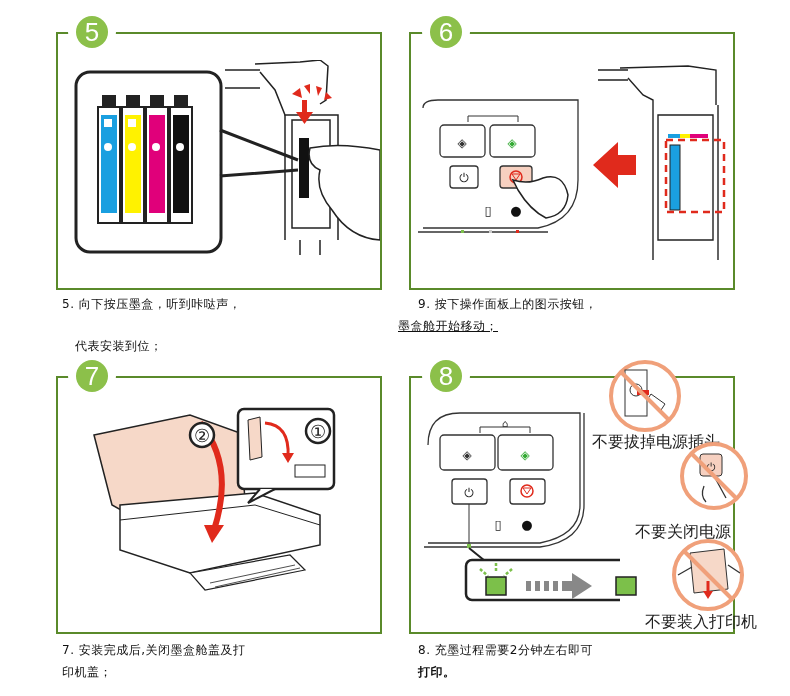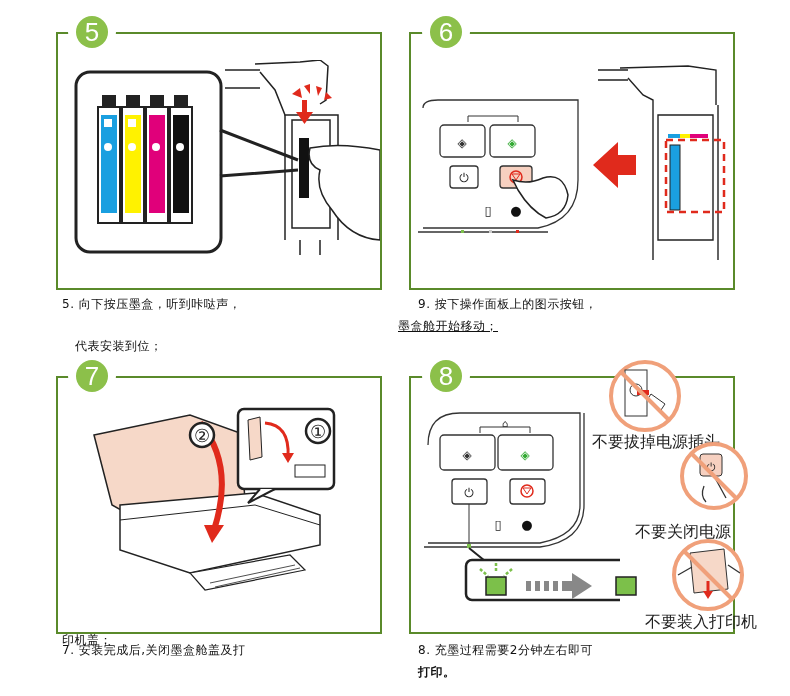--- a/index.html
+++ b/index.html
@@ -152,21 +152,21 @@
     <path d="M170 84 L158 98 L185 84" fill="#fff" stroke="#222" stroke-width="2"></path>
     <path d="M158 15 L170 12 L172 52 L160 55 Z" fill="#f6d8c8" stroke="#222"></path>
     <path d="M175 18 Q200 20 198 52" fill="none" stroke="#e02a1c" stroke-width="3"></path>
     <polygon points="192,48 204,48 198,58" fill="#e02a1c"></polygon>
     <rect x="205" y="60" width="30" height="12" fill="#fff" stroke="#222"></rect>
     <circle cx="228" cy="26" r="12" fill="#fff" stroke="#222" stroke-width="2.5"></circle>
     <text x="228" y="33" font-size="18" text-anchor="middle" font-family="Liberation Sans, sans-serif" fill="#222">①</text>
   </svg>
 </div>
 <div class="caption" style="left:62px;top:640px;text-align:center;">7. 安装完成后,关闭墨盒舱盖及打</div>
-<div class="caption" style="left:62px;top:630px;">印机盖；</div>
+<div class="caption" style="left:62px;top:662px;">印机盖；</div>
 
 <div class="panel" style="left:409px;top:376px;width:326px;height:258px;"></div>
 <div class="badge" style="left:430px;top:360px;">8</div>
 <div class="art" style="left:420px;top:405px;">
   <svg width="200" height="200" viewBox="0 0 200 200">
     <g fill="none" stroke="#333" stroke-width="1.3">
       <path d="M8 40 Q8 8 40 8 H160 V100 Q160 130 120 138 H8"></path>
       <path d="M164 8 V100 Q164 136 120 142 H4"></path>
     </g>
     <path d="M60 28 V22 H110 V28" fill="none" stroke="#333"></path>

